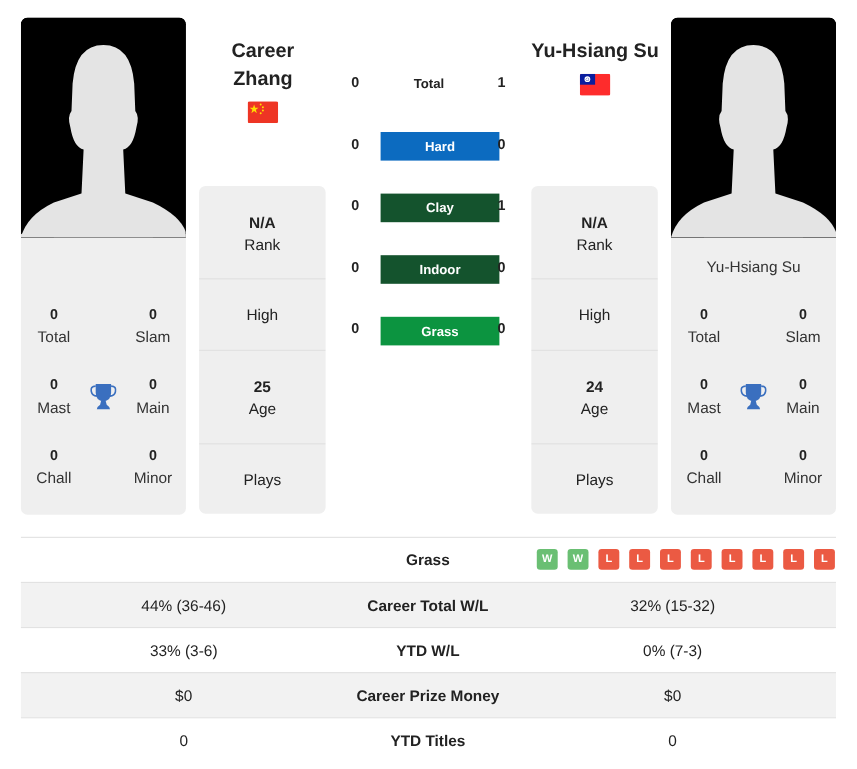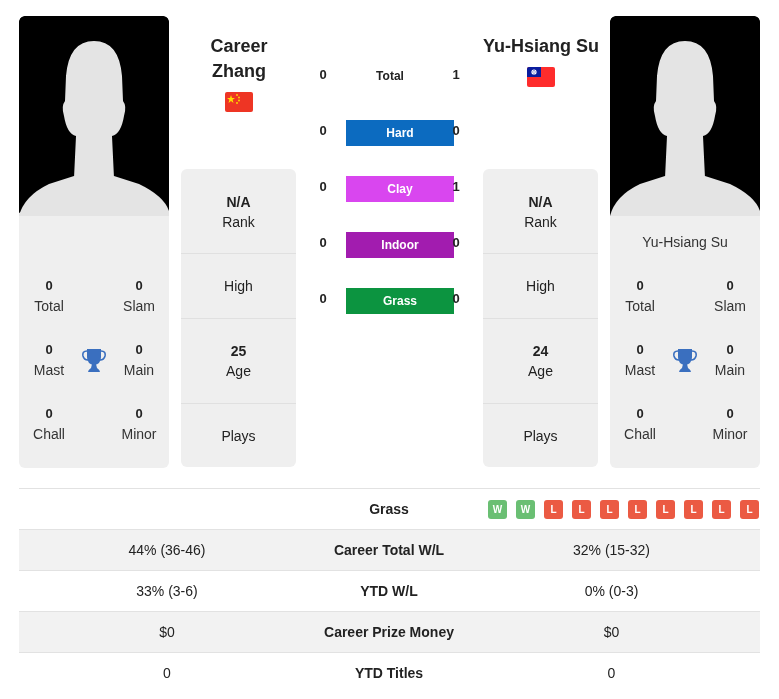--- a/index.html
+++ b/index.html
@@ -138,25 +138,25 @@
 
 <div class="abs surf-score" style="left:313px; top:67px;">0</div>
 <div class="abs total-lbl" style="left:346px; top:69px;">Total</div>
 <div class="abs surf-score" style="left:446px; top:67px;">1</div>
 
 <div class="abs surf-score" style="left:313px; top:123px;">0</div>
 <div class="abs surf-btn" style="left:346px; top:120px; background:#0c6bc0;">Hard</div>
 <div class="abs surf-score" style="left:446px; top:123px;">0</div>
 
 <div class="abs surf-score" style="left:313px; top:179px;">0</div>
-<div class="abs surf-btn" style="left:346px; top:176px; background:#d946ef;">Clay</div>
+<div class="abs surf-btn" style="left:346px; top:176px; background:#14532d;">Clay</div>
 <div class="abs surf-score" style="left:446px; top:179px;">1</div>
 
 <div class="abs surf-score" style="left:313px; top:235px;">0</div>
-<div class="abs surf-btn" style="left:346px; top:232px; background:#a21caf;">Indoor</div>
+<div class="abs surf-btn" style="left:346px; top:232px; background:#14532d;">Indoor</div>
 <div class="abs surf-score" style="left:446px; top:235px;">0</div>
 
 <div class="abs surf-score" style="left:313px; top:291px;">0</div>
 <div class="abs surf-btn" style="left:346px; top:288px; background:#0c9440;">Grass</div>
 <div class="abs surf-score" style="left:446px; top:291px;">0</div>
 
 <div class="abs head-name" style="left:476px; top:34px; width:130px;">Yu-Hsiang Su</div>
 <div class="abs flag" style="left:527px; top:67px;">
   <svg width="28" height="20" viewBox="0 0 28 20">
     <rect width="28" height="20" fill="#fe2c2c"></rect>
@@ -235,21 +235,21 @@
   <div class="form" style="left:457px;padding-left:12px;" id="p2-form"><span class="badge W">W</span><span class="badge W">W</span><span class="badge L">L</span><span class="badge L">L</span><span class="badge L">L</span><span class="badge L">L</span><span class="badge L">L</span><span class="badge L">L</span><span class="badge L">L</span><span class="badge L">L</span></div>
 </div>
 <div class="row alt" style="top:529px;">
   <div class="c left">44% (36-46)</div>
   <div class="c mid">Career Total W/L</div>
   <div class="c right">32% (15-32)</div>
 </div>
 <div class="row" style="top:570px;">
   <div class="c left">33% (3-6)</div>
   <div class="c mid">YTD W/L</div>
-  <div class="c right">0% (0-3)</div>
+  <div class="c right">0% (7-3)</div>
 </div>
 <div class="row alt" style="top:611px;">
   <div class="c left">$0</div>
   <div class="c mid">Career Prize Money</div>
   <div class="c right">$0</div>
 </div>
 <div class="row" style="top:652px;">
   <div class="c left">0</div>
   <div class="c mid">YTD Titles</div>
   <div class="c right">0</div>

